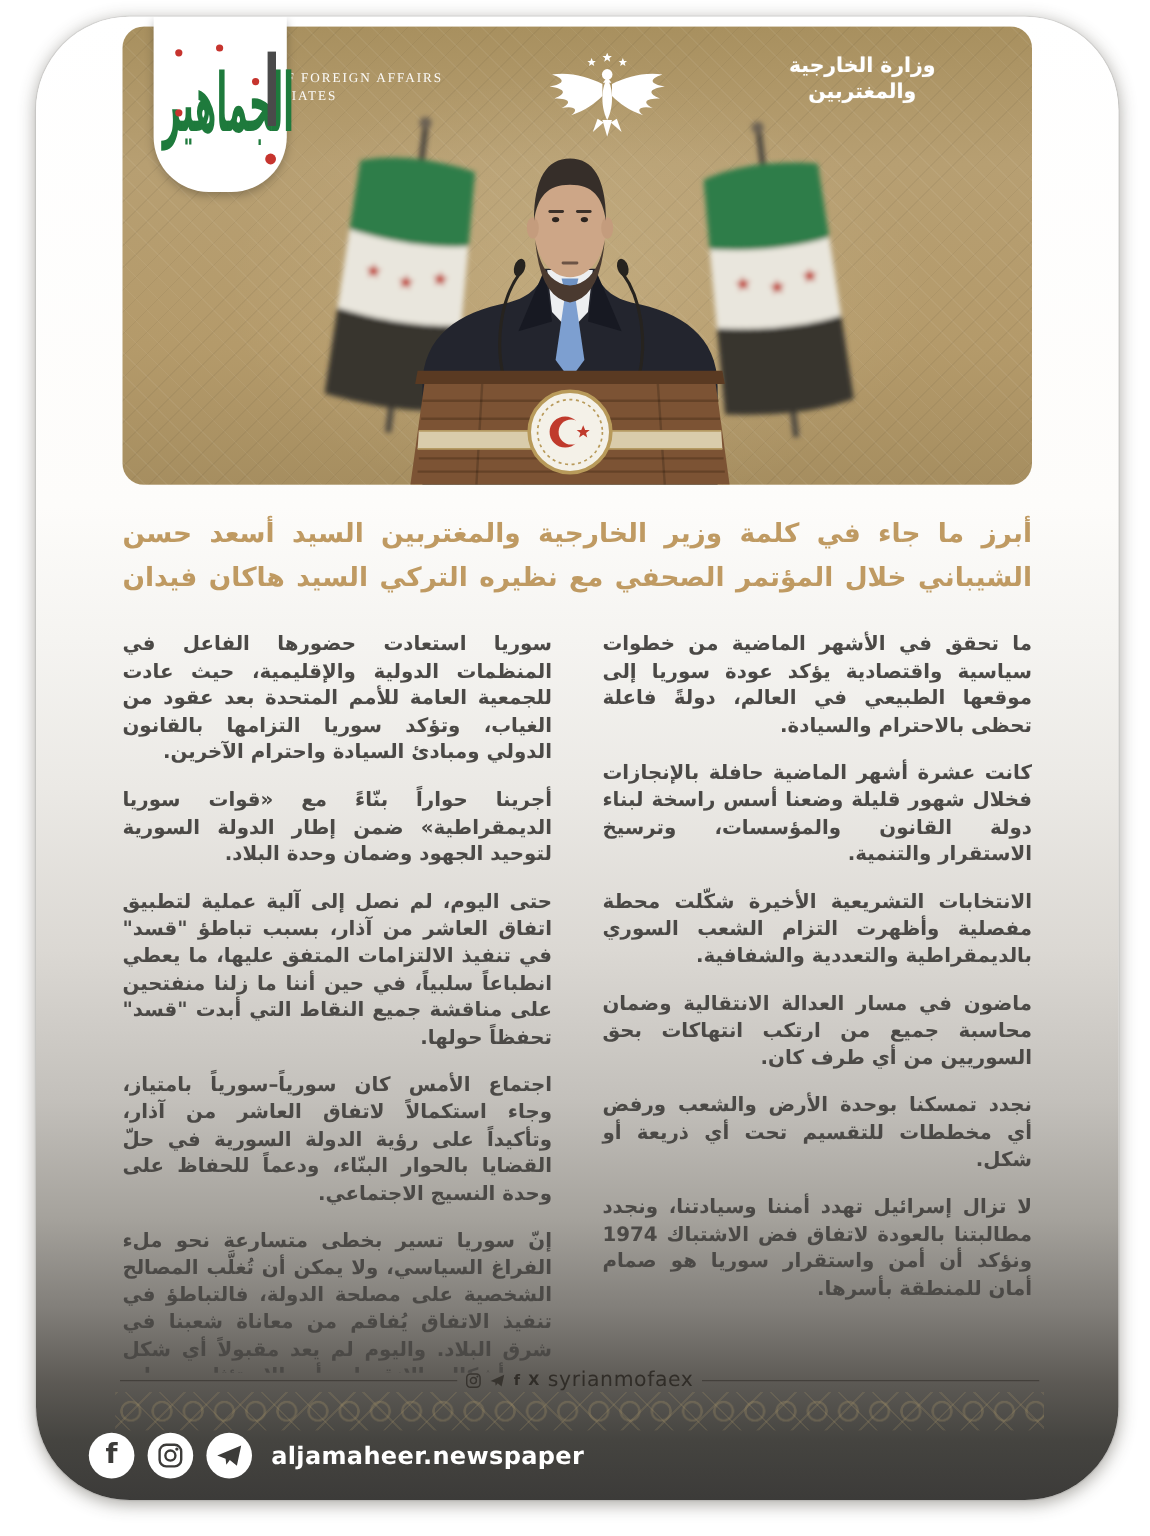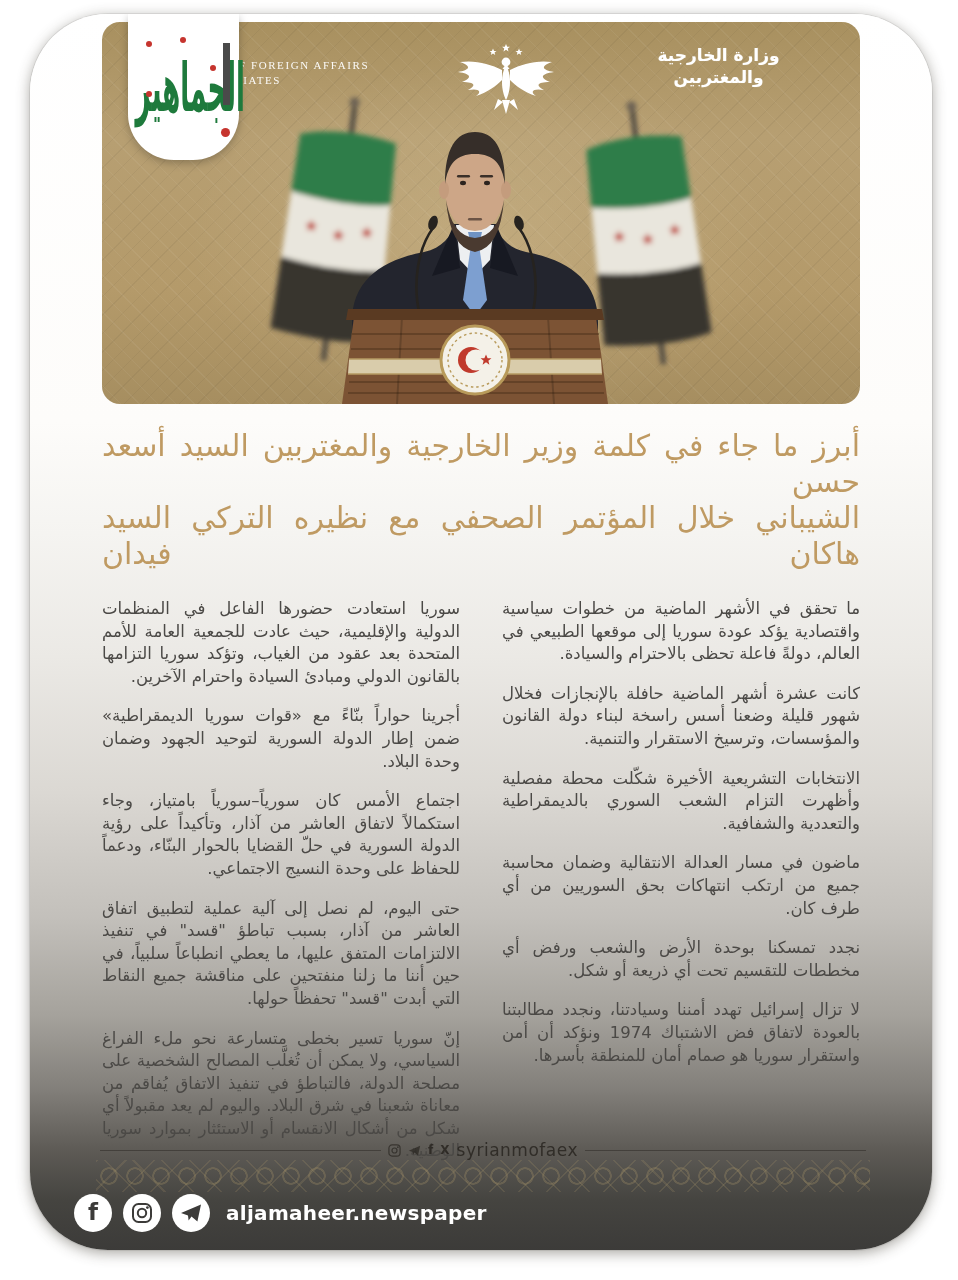--- a/index.html
+++ b/index.html
@@ -29,29 +29,29 @@
   .capsule{position:absolute;left:98px;top:0;width:111px;height:146px;background:#ffffff;
     border-radius:0 0 46px 46px;z-index:5;box-shadow:0 3px 8px rgba(0,0,0,.25);
     display:flex;align-items:center;justify-content:center;}
   .capsule-inner{position:relative;width:96px;height:104px;}
   .logo-text{position:absolute;left:0;right:10px;top:38px;text-align:center;color:#1e7a3c;
     font-weight:900;font-size:26px;letter-spacing:-1px;transform:scaleY(2.6);
     transform-origin:center;}
   .logo-bar{position:absolute;right:2px;top:8px;width:7px;height:62px;background:#4a4a4a;}
   .logo-dot{position:absolute;width:6px;height:6px;border-radius:50%;background:#c6342e;}
   
-  .headline{margin:24px auto 0;width:758px;direction:rtl;color:#bf9a62;font-weight:400;
-    font-size:30px;line-height:36px;}
+  .headline{margin:24px auto 0;width:758px;direction:rtl;color:#bf9a62;font-weight:700;
+    font-size:22px;line-height:36px;}
   .headline div{text-align:justify;text-align-last:justify;}
   
   .columns{margin:26px auto 0;width:758px;height:618px;overflow:hidden;direction:rtl;
     display:flex;gap:42px;}
   .col{flex:1;}
   .col p{margin:0 0 17px;direction:rtl;text-align:justify;font-size:16.5px;line-height:22.6px;
-    color:#4b4946;}
+    color:#4b4946;font-weight:bold;}
   
   .watermark-row{position:absolute;left:70px;top:1128px;width:766px;height:16px;display:flex;
     align-items:center;gap:7px;z-index:3;}
   .wm-line{flex:1;height:1px;background:rgba(42,38,33,.5);}
   .wm-ico{flex:none;width:13px;height:13px;opacity:.8;}
   .wm-letter{flex:none;color:rgba(38,34,29,.8);font-weight:700;font-size:12px;line-height:13px;}
   .wm-handle{flex:none;color:rgba(38,34,29,.8);font-size:17px;letter-spacing:.5px;}
   
   .ornament{position:absolute;left:66px;top:1146px;width:774px;height:32px;opacity:.85;
     background-image:
@@ -203,22 +203,22 @@
       <p>ما تحقق في الأشهر الماضية من خطوات سياسية واقتصادية يؤكد عودة سوريا إلى موقعها الطبيعي في العالم، دولةً فاعلة تحظى بالاحترام والسيادة.</p>
       <p>كانت عشرة أشهر الماضية حافلة بالإنجازات فخلال شهور قليلة وضعنا أسس راسخة لبناء دولة القانون والمؤسسات، وترسيخ الاستقرار والتنمية.</p>
       <p>الانتخابات التشريعية الأخيرة شكّلت محطة مفصلية وأظهرت التزام الشعب السوري بالديمقراطية والتعددية والشفافية.</p>
       <p>ماضون في مسار العدالة الانتقالية وضمان محاسبة جميع من ارتكب انتهاكات بحق السوريين من أي طرف كان.</p>
       <p>نجدد تمسكنا بوحدة الأرض والشعب ورفض أي مخططات للتقسيم تحت أي ذريعة أو شكل.</p>
       <p>لا تزال إسرائيل تهدد أمننا وسيادتنا، ونجدد مطالبتنا بالعودة لاتفاق فض الاشتباك 1974 ونؤكد أن أمن واستقرار سوريا هو صمام أمان للمنطقة بأسرها.</p>
     </div>
     <div class="col">
       <p>سوريا استعادت حضورها الفاعل في المنظمات الدولية والإقليمية، حيث عادت للجمعية العامة للأمم المتحدة بعد عقود من الغياب، وتؤكد سوريا التزامها بالقانون الدولي ومبادئ السيادة واحترام الآخرين.</p>
       <p>أجرينا حواراً بنّاءً مع «قوات سوريا الديمقراطية» ضمن إطار الدولة السورية لتوحيد الجهود وضمان وحدة البلاد.</p>
+      <p>حتى اليوم، لم نصل إلى آلية عملية لتطبيق اتفاق العاشر من آذار، بسبب تباطؤ "قسد" في تنفيذ الالتزامات المتفق عليها، ما يعطي انطباعاً سلبياً، في حين أننا ما زلنا منفتحين على مناقشة جميع النقاط التي أبدت "قسد" تحفظاً حولها.</p>
       <p>اجتماع الأمس كان سورياً–سورياً بامتياز، وجاء استكمالاً لاتفاق العاشر من آذار، وتأكيداً على رؤية الدولة السورية في حلّ القضايا بالحوار البنّاء، ودعماً للحفاظ على وحدة النسيج الاجتماعي.</p>
-      <p>حتى اليوم، لم نصل إلى آلية عملية لتطبيق اتفاق العاشر من آذار، بسبب تباطؤ "قسد" في تنفيذ الالتزامات المتفق عليها، ما يعطي انطباعاً سلبياً، في حين أننا ما زلنا منفتحين على مناقشة جميع النقاط التي أبدت "قسد" تحفظاً حولها.</p>
       <p>إنّ سوريا تسير بخطى متسارعة نحو ملء الفراغ السياسي، ولا يمكن أن تُغلَّب المصالح الشخصية على مصلحة الدولة، فالتباطؤ في تنفيذ الاتفاق يُفاقم من معاناة شعبنا في شرق البلاد. واليوم لم يعد مقبولاً أي شكل من أشكال الانقسام أو الاستئثار بموارد سوريا الوطنية.</p>
     </div>
   </div>
 
   <div class="watermark-row">
     <div class="wm-line"></div>
     <svg class="wm-ico" viewBox="0 0 14 14">
       <rect x="1" y="1" width="12" height="12" rx="3.4" fill="none" stroke="rgba(38,34,29,.85)" stroke-width="1.3"></rect>
       <circle cx="7" cy="7" r="2.7" fill="none" stroke="rgba(38,34,29,.85)" stroke-width="1.3"></circle>
       <circle cx="10.6" cy="3.4" r="0.9" fill="rgba(38,34,29,.85)"></circle>

